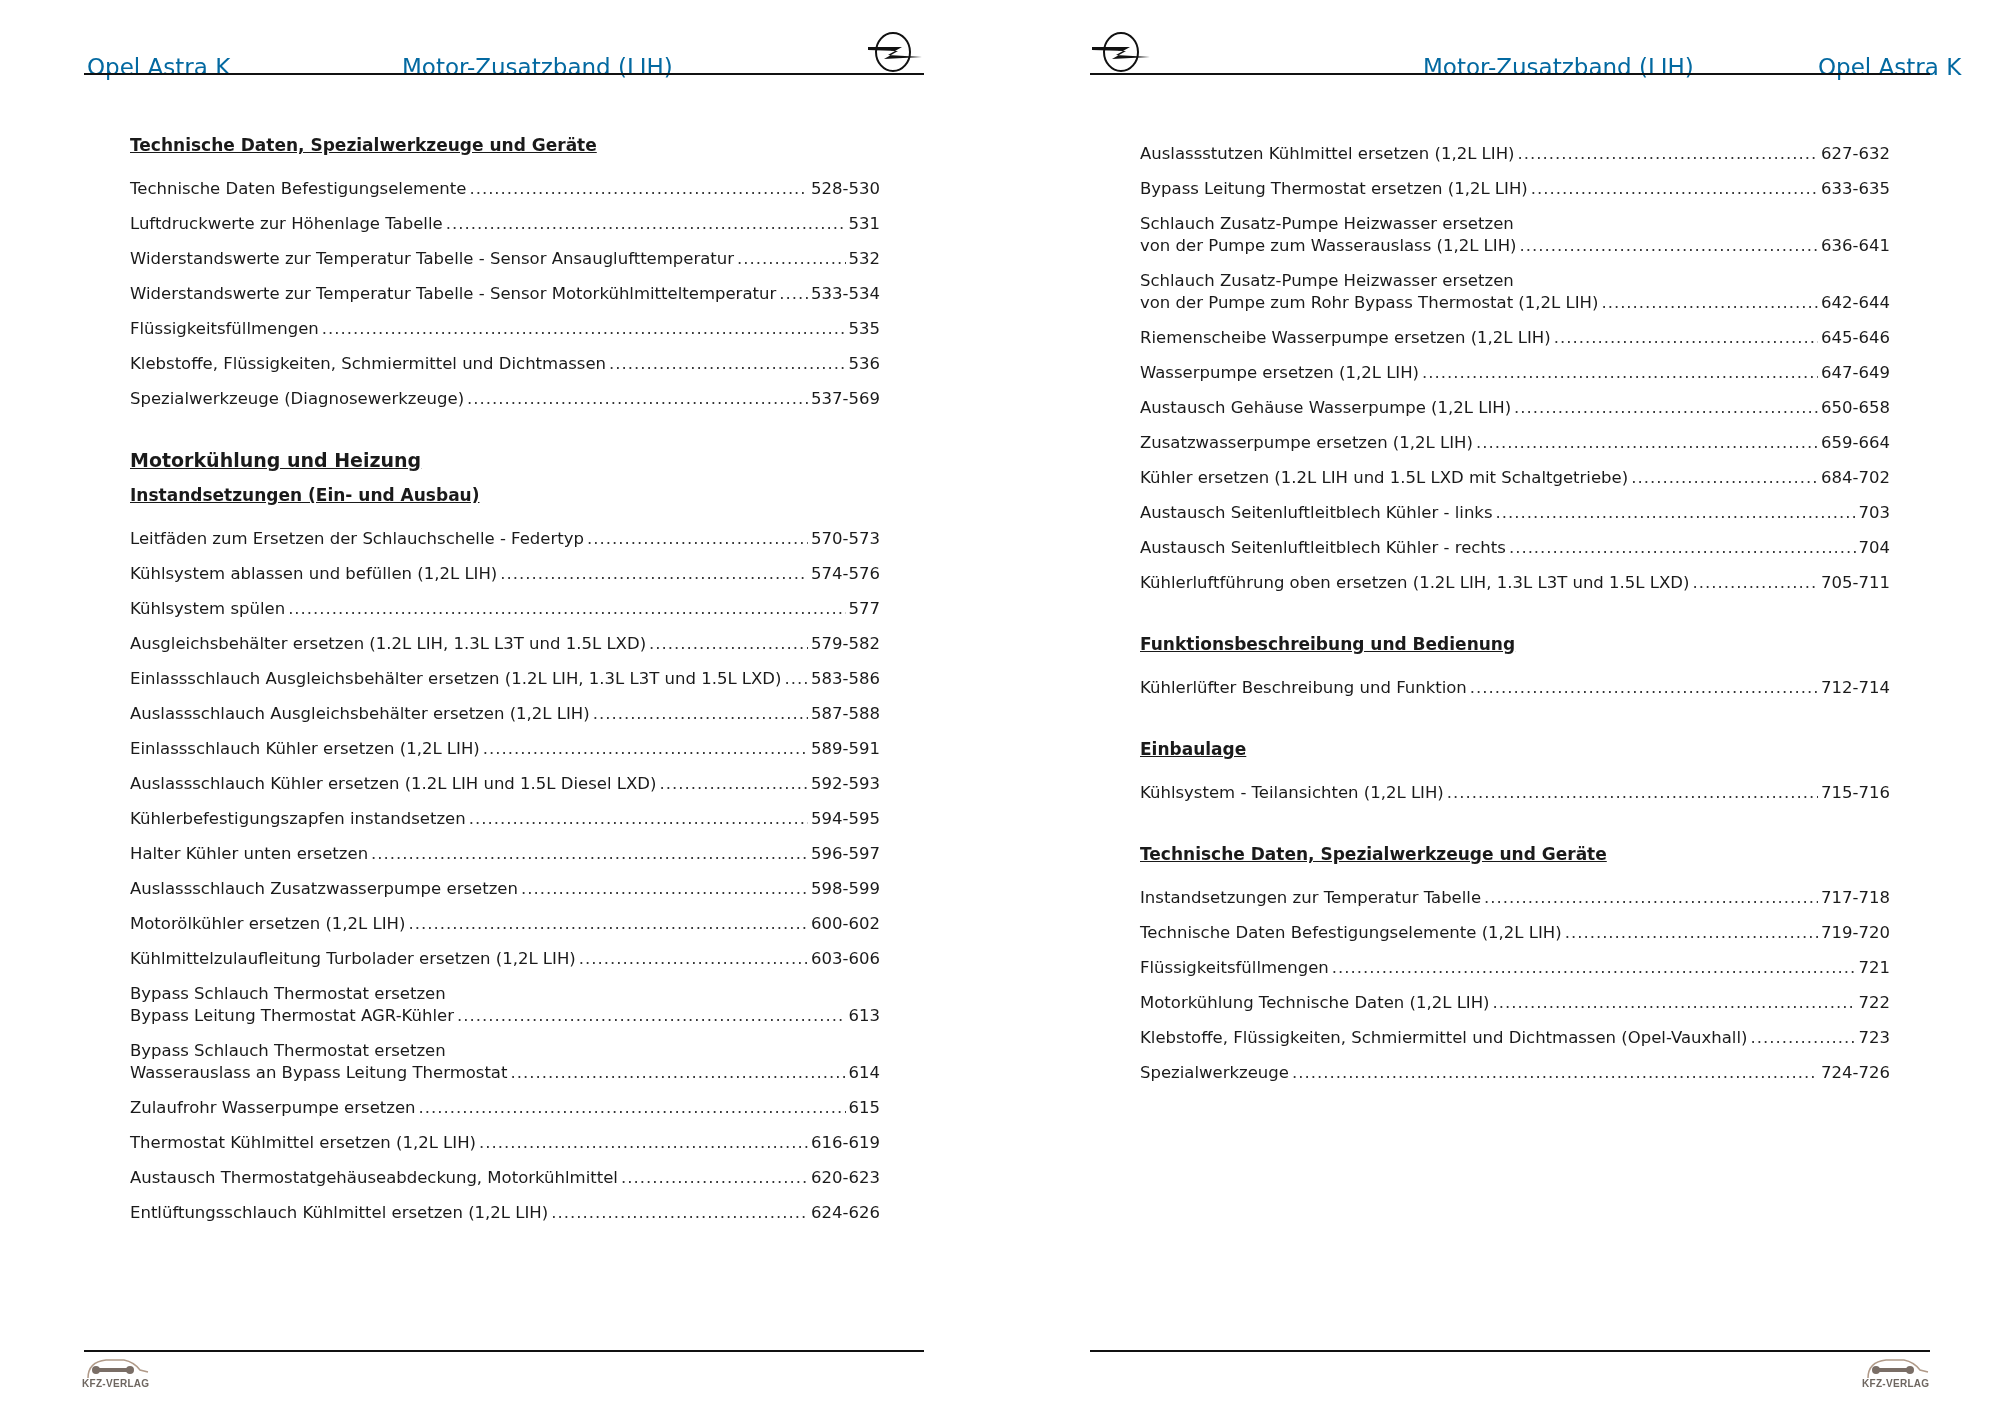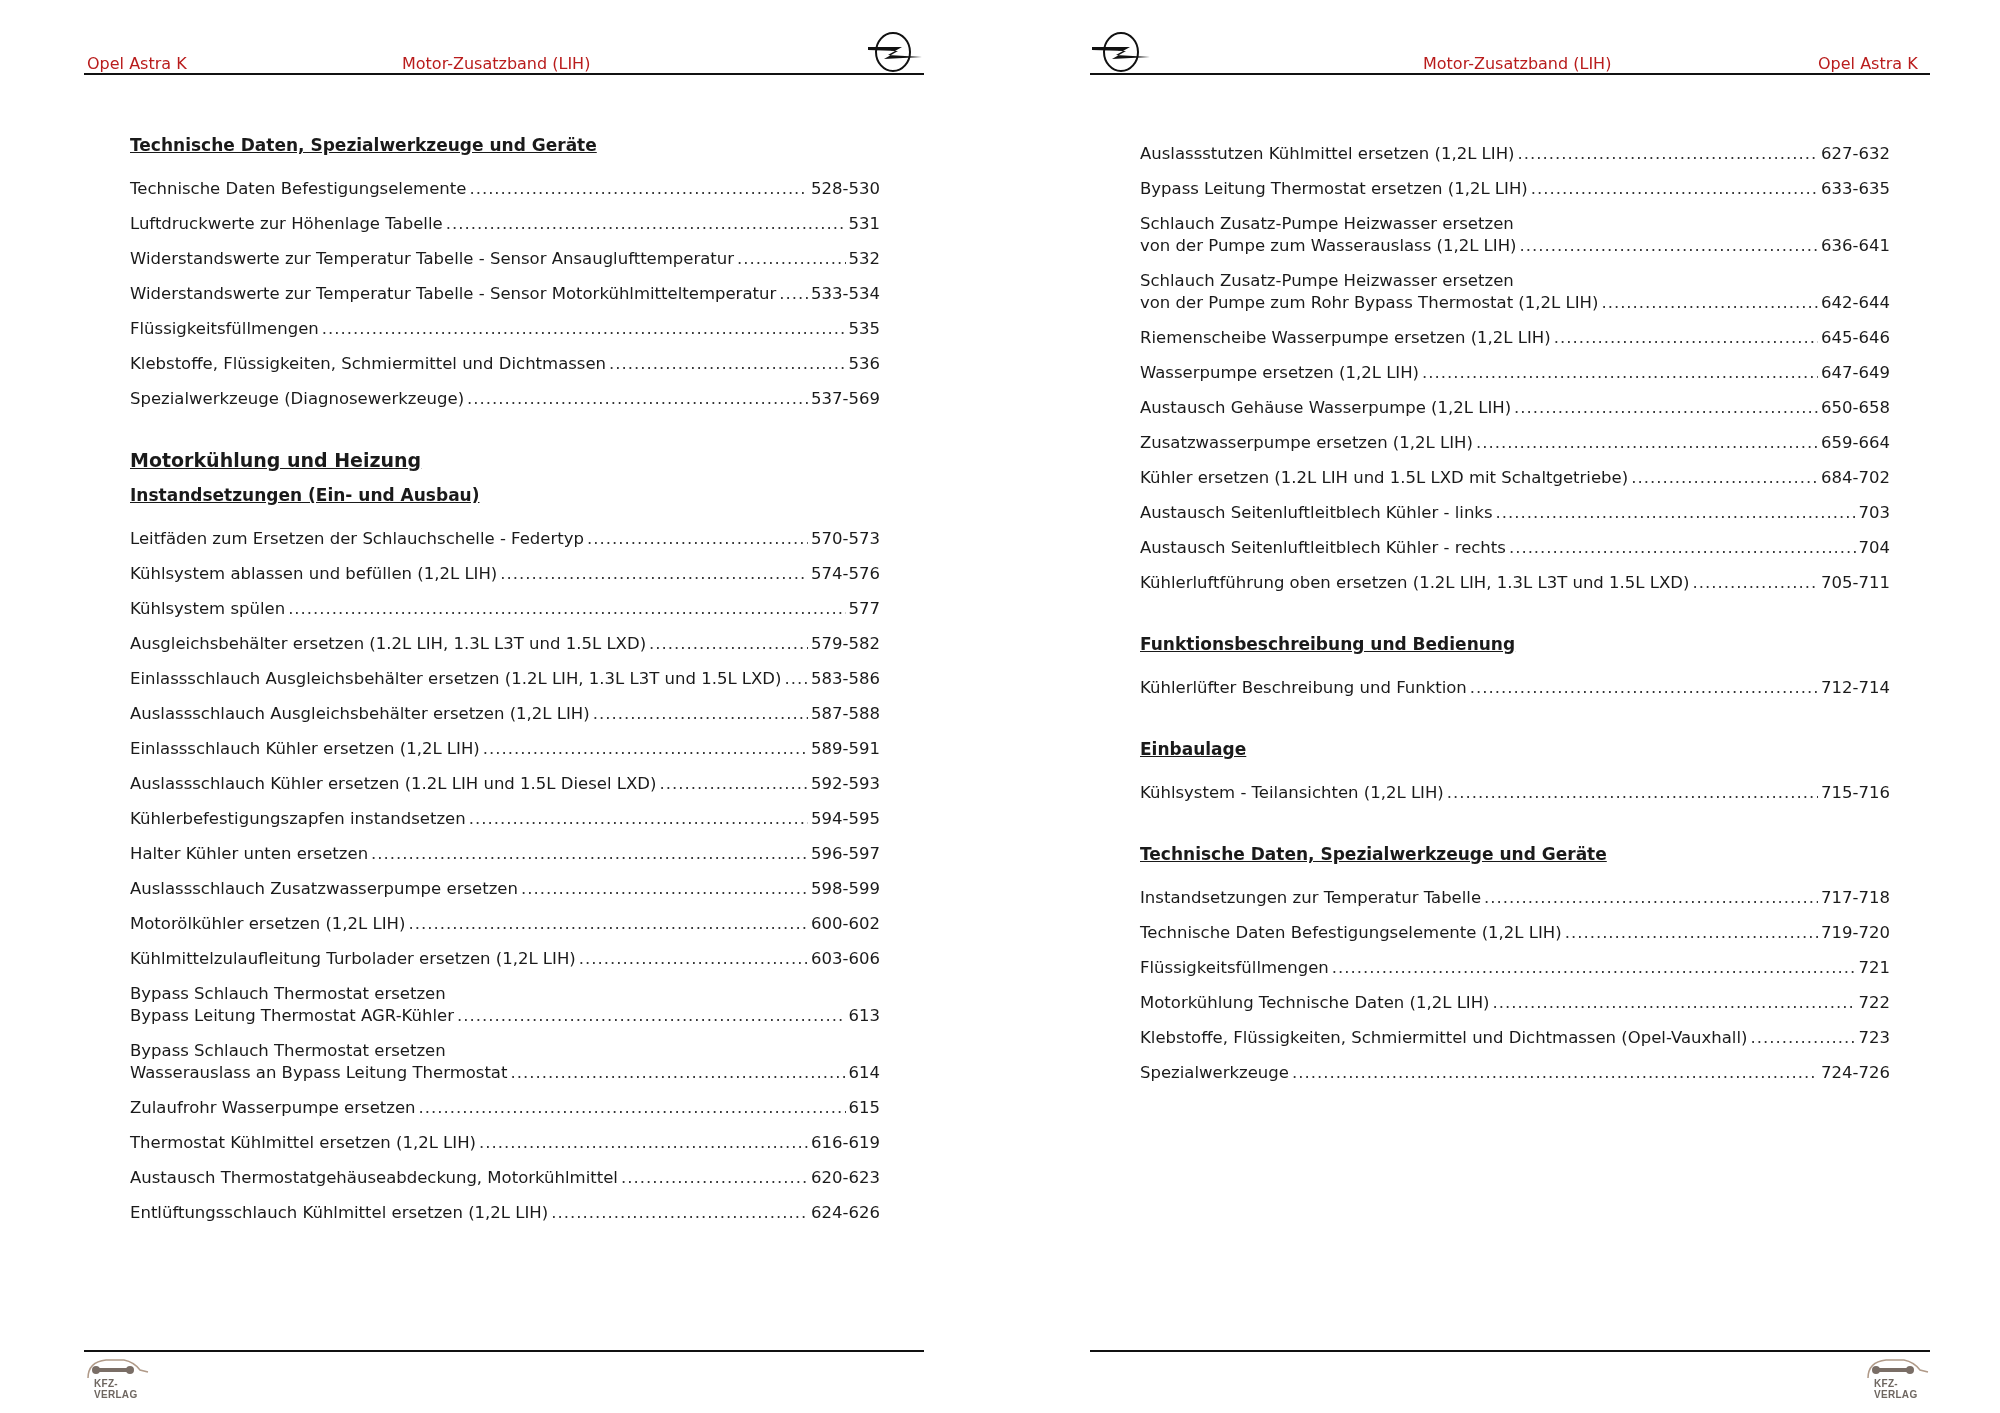--- a/index.html
+++ b/index.html
@@ -3,26 +3,26 @@
 <meta charset="utf-8">
 <style>
   html, body { margin:0; padding:0; background:#ffffff; }
   body { width:2000px; height:1413px; position:relative; overflow:hidden;
          font-family:"DejaVu Sans", sans-serif; color:#1a1a1a; }
   .page { position:absolute; top:0; height:1413px; }
   #left-page { left:0; width:1000px; }
   #right-page { left:1000px; width:1000px; }
 
   .hdr-line { position:absolute; height:2px; background:#111; top:73px; }
-  .hdr-text { position:absolute; top:54px; font-size:16px; color:#b91c1c; white-space:nowrap; }
+  .hdr-text { position:absolute; top:54px; font-size:23px; color:#0369a1; white-space:nowrap; }
   .logo { position:absolute; top:30px; width:62px; height:44px; }
 
   .ftr-line { position:absolute; height:2px; background:#111; top:1350px; }
   .kfz { position:absolute; top:1356px; width:70px; height:40px; }
-  .kfz .kfz-text { position:absolute; left:12px; top:22px; font-size:10px; color:#6e6660; letter-spacing:0.3px; font-family:"Liberation Sans", sans-serif; font-weight:bold; }
+  .kfz .kfz-text { position:absolute; left:0; top:22px; font-size:10px; color:#6e6660; letter-spacing:0.3px; font-family:"Liberation Sans", sans-serif; font-weight:bold; }
 
   .toc { position:absolute; width:750px; }
   .heading { font-weight:bold; text-decoration:underline; font-size:17px; color:#1a1a1a; height:35px; line-height:30px; }
   .heading.big { font-size:19px; }
   .entry { display:flex; align-items:flex-end; font-size:16.5px; height:35px; line-height:22px; }
   .entry.two { height:57px; }
   .entry .title { white-space:pre-line; flex:0 0 auto; }
   .entry .dots { flex:1 1 auto; overflow:hidden; white-space:nowrap; color:#333; margin:0 3px; letter-spacing:1px; }
   .entry .dots::after { content:"..........................................................................................................................................................................................................................................................................................."; }
   .entry .pg { flex:0 0 auto; white-space:nowrap; }

